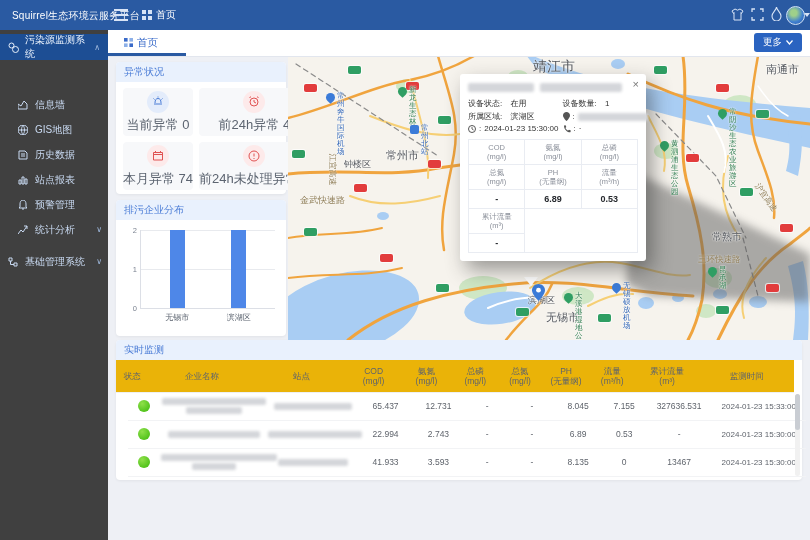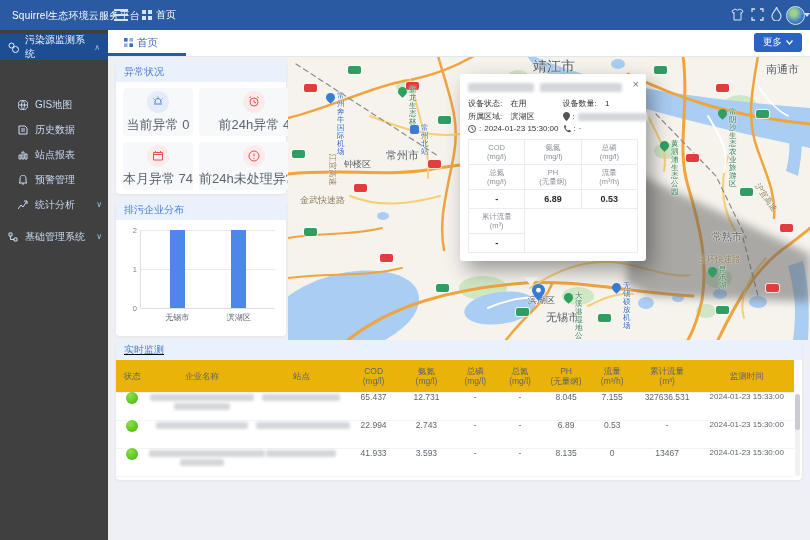--- a/index.html
+++ b/index.html
@@ -59,24 +59,24 @@
   #popup .close{position:absolute;right:7px;top:4px;color:#777;font-size:11px;cursor:pointer;}
   .pp-info{display:grid;grid-template-columns:1fr 1fr;gap:2px 4px;margin-top:6px;font-size:8px;color:#333;}
   .pp-info .cell{display:flex;align-items:center;gap:3px;white-space:nowrap;}
   .pp-ic{color:#555;flex:none;}
   #pp-table{margin-top:6px;border:1px solid #e9ecf2;border-collapse:collapse;width:100%;}
   #pp-table td{border:1px solid #e9ecf2;text-align:center;vertical-align:middle;}
   .pp-hd{font-size:7.5px;color:#8b909a;line-height:9px;padding:3px 1px;}
   .pp-val{font-size:9px;color:#26292e;font-weight:bold;padding:4px 1px;}
   .pp-sub{font-weight:normal;color:#9aa0aa;font-size:7.5px;}
   
-  #monitor-panel{left:116px;top:340px;width:686px;height:140px;text-decoration:underline;}
+  #monitor-panel{left:116px;top:340px;width:686px;height:140px;}
   #mt-head{position:absolute;left:0;top:20px;width:678px;height:32px;display:flex;align-items:center;background:#eab308;border-bottom:1px solid #eef0f3;}
   .mt-col{font-size:8.5px;color:#5f646c;text-align:center;line-height:10px;}
-  .mt-row{position:absolute;left:0;width:678px;height:28px;display:flex;align-items:flex-start;border-bottom:1px solid #f2f3f5;}
+  .mt-row{position:absolute;left:12px;width:678px;height:28px;display:flex;align-items:center;border-bottom:1px solid #f2f3f5;}
   .mt-cell{font-size:8.5px;color:#5f646c;text-align:center;}
   .status-dot{width:12px;height:12px;border-radius:50%;background:radial-gradient(circle at 35% 30%,#8fe04a,#54c41d 70%);margin:0 auto;}
   #mt-scroll{position:absolute;right:2px;top:54px;width:5px;height:82px;background:#f1f1f1;border-radius:3px;}
   #mt-thumb{position:absolute;left:0;top:0;width:5px;height:36px;background:#c9cdd3;border-radius:3px;}
   svg{display:block;}
 </style>
 </head>
 <body>
 
 <div id="app">
@@ -332,20 +332,26 @@
       <svg width="11" height="11" viewBox="0 0 11 11">
           <circle cx="3.5" cy="3.5" r="2.5" fill="none" stroke="#e8f0fb" stroke-width="1"></circle>
           <circle cx="7.5" cy="7.5" r="3" fill="none" stroke="#e8f0fb" stroke-width="1"></circle>
         </svg>
       <span class="lbl" style="flex:1">污染源监测系统</span>
       <span class="chev">∧</span>
     </div>
     <div id="side-children" class="abs" style="left:0;top:62px;width:108px;">
         <div class="side-item">
           <svg width="10" height="10" viewBox="0 0 10 10">
+            <path d="M0,9 L0,4 L3,6 L6,1 L9,4 L9,9 Z" fill="none" stroke="#c9daf2" stroke-width="1"></path>
+          </svg>
+          <span class="lbl">信息墙</span>
+        </div>
+        <div class="side-item">
+          <svg width="10" height="10" viewBox="0 0 10 10">
             <path d="M5,0 A5,5 0 1,0 5,10 A5,5 0 1,0 5,0 M0,5 L10,5 M5,0 C3,3 3,7 5,10 M5,0 C7,3 7,7 5,10" fill="none" stroke="#c9daf2" stroke-width="1"></path>
           </svg>
           <span class="lbl">GIS地图</span>
         </div>
         <div class="side-item">
           <svg width="10" height="10" viewBox="0 0 10 10">
             <path d="M1,1 L7,1 L9,3 L9,9 L1,9 Z M3,4 L7,4 M3,6 L7,6" fill="none" stroke="#c9daf2" stroke-width="1"></path>
           </svg>
           <span class="lbl">历史数据</span>
         </div>

